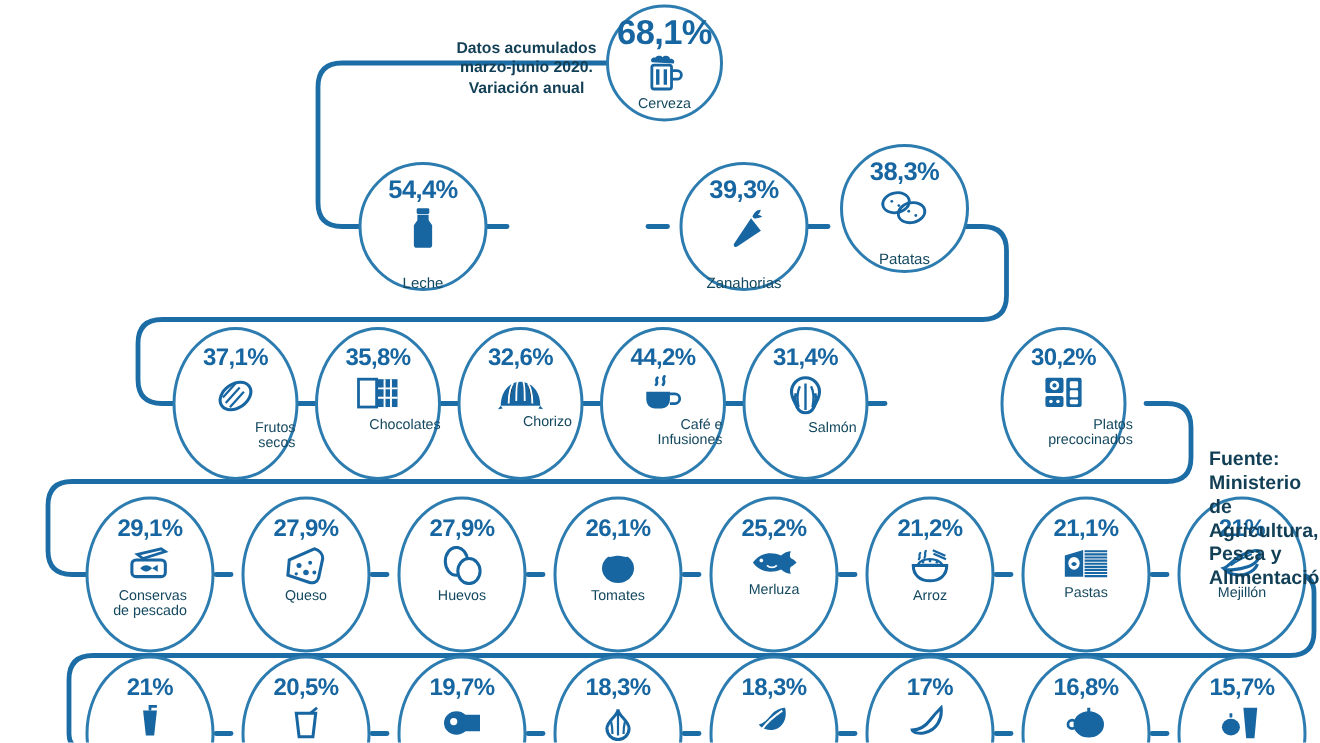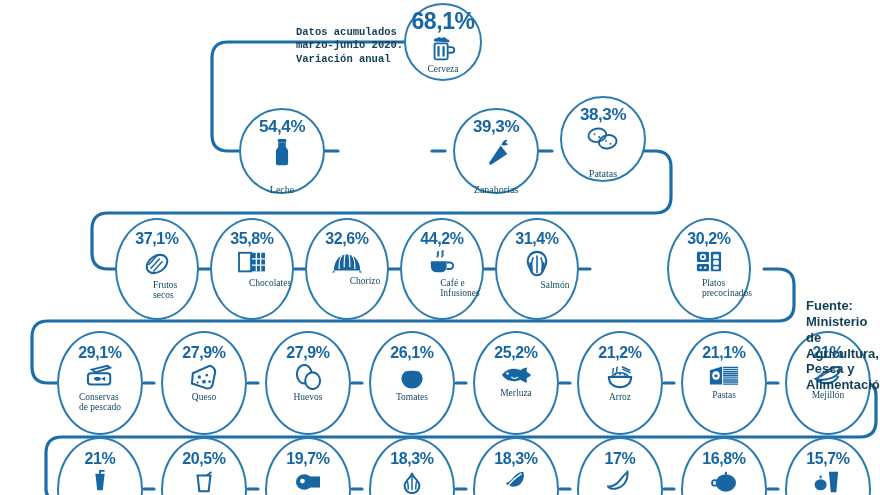--- a/index.html
+++ b/index.html
@@ -18,23 +18,22 @@
     display:flex;flex-direction:column;align-items:center;justify-content:flex-start;
     z-index:3;
   }
   .pct{
     font-weight:bold;letter-spacing:-0.4px;color:#1766a1;
     line-height:1;white-space:nowrap;
   }
   .ico{display:flex;align-items:center;justify-content:center;}
   .ico svg{display:block;}
   .lbl{
-    color:#14485f;line-height:1.02;text-align:left;white-space:pre-line;
+    color:#14485f;line-height:1.02;text-align:right;white-space:pre-line;
     font-weight:400;
-    font-family:Liberation Serif, serif;
   }
   
   .r1{width:78px;height:78px;}
   .r1 .pct{font-size:23px;margin-top:5px;}
   .r1 .ico{margin-top:1px;}
   .r1 .lbl{font-size:9.5px;margin-top:1px;}
 
   .r2{width:86px;height:86px;}
   .r2 .pct{font-size:17px;margin-top:8px;}
   .r2 .ico{margin-top:2px;}
@@ -49,24 +48,23 @@
   .r4 .pct{font-size:16px;margin-top:12px;}
   .r4 .ico{margin-top:3px;}
   .r4 .lbl{font-size:9.5px;margin-top:3px;}
 
   .r5{width:86px;height:104px;border-radius:50%/50%;}
   .r5 .pct{font-size:16px;margin-top:12px;}
   .r5 .ico{margin-top:3px;}
   .r5 .lbl{font-size:9.5px;margin-top:3px;}
 
   .caption{
-    position:absolute;z-index:4;text-align:left;
+    position:absolute;z-index:4;text-align:center;
     font-size:10.5px;line-height:1.28;color:#123f55;white-space:pre-line;
     font-weight:bold;
-    font-family:Liberation Mono, monospace;
   }
   .source{
     position:absolute;z-index:4;text-align:left;
     font-size:13px;line-height:1.22;color:#123f55;white-space:pre-line;
     font-weight:bold;
   }
 </style>
 </head>
 <body>
 

